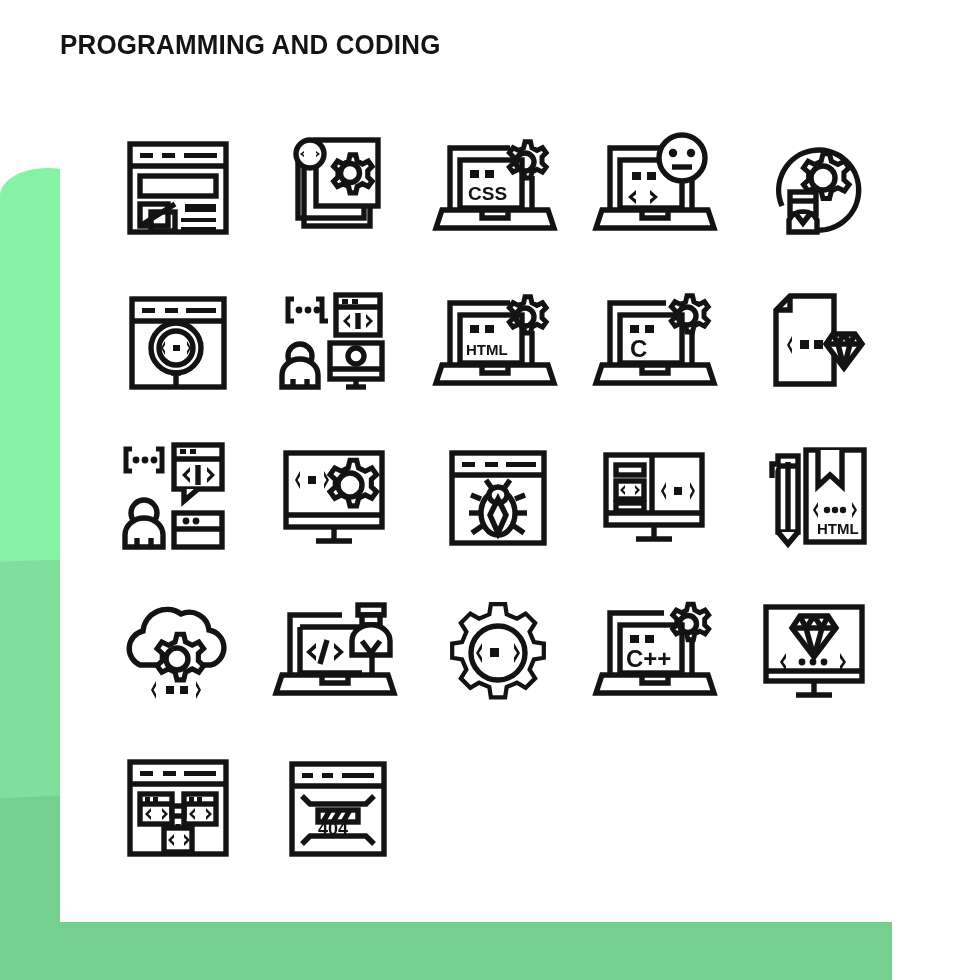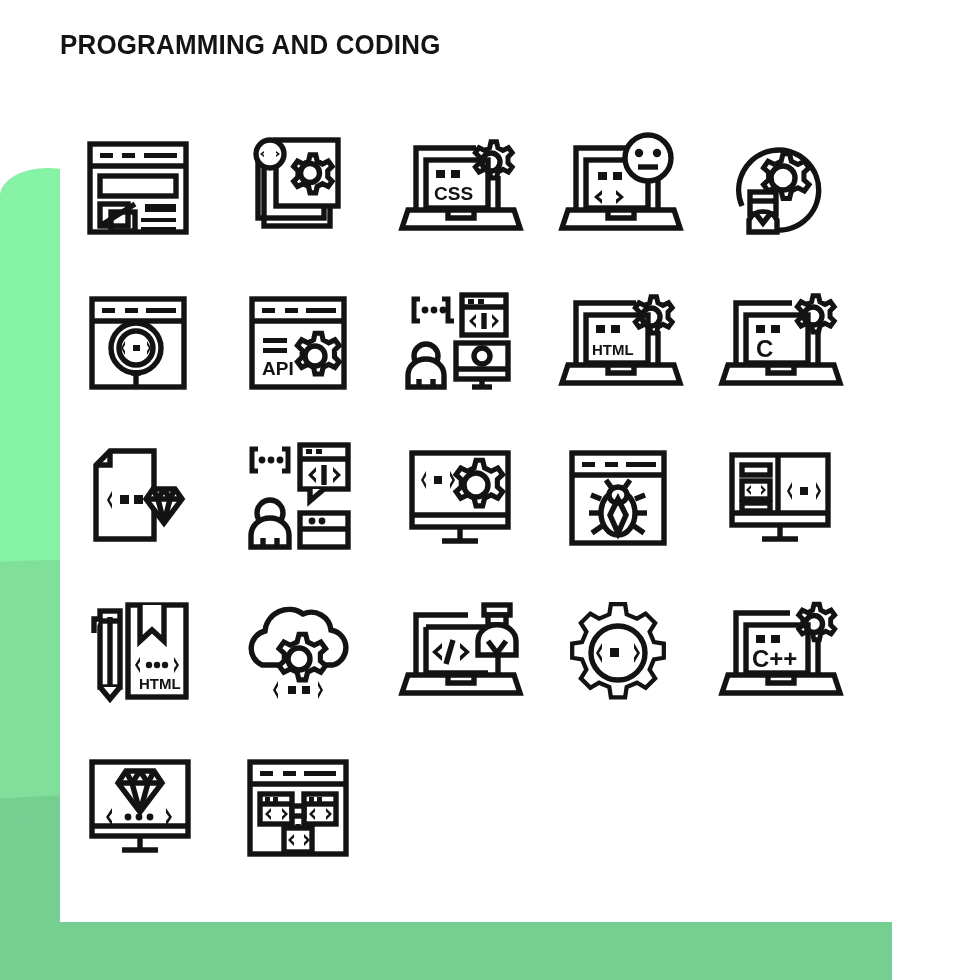--- a/index.html
+++ b/index.html
@@ -48,21 +48,21 @@
   .grid{
     position:absolute;left:18px;top:110px;
     width:800px;
     display:grid;
     grid-template-columns:repeat(5,160px);
     grid-template-rows:repeat(5,155px);
     column-gap:0px;row-gap:0px;
   }
   .cell{
     position:relative;
-    display:flex;align-items:center;justify-content:flex-start;
+    display:flex;align-items:center;justify-content:flex-end;
   }
   .cell svg{display:block;}
   .ico{stroke:#131313;stroke-width:5.4;fill:none;stroke-linejoin:miter;stroke-linecap:butt;}
   .ico .fill{fill:#131313;stroke:none;}
   .ico .thin{stroke-width:5.0;}
   .txt{fill:#131313;stroke:none;font-family:"Liberation Sans", sans-serif;font-weight:bold;}
 </style>
 </head>
 <body>
 
@@ -184,36 +184,20 @@
           <circle cx="58" cy="65" r="25" fill="#fff"></circle>
           <circle cx="58" cy="65" r="17"></circle>
           <path class="fill" d="M47 58 l-4 7 l4 7 v-4 l-2 -3 l2 -3z"></path>
           <path class="fill" d="M69 58 l4 7 l-4 7 v-4 l2 -3 l-2 -3z"></path>
           <rect class="fill" x="55" y="62" width="7" height="6"></rect>
           <line x1="58" y1="90" x2="58" y2="104"></line>
           <line x1="53" y1="90" x2="63" y2="90"></line>
         </svg>
       </div>
 
-      <div class="cell">
-        <svg width="120" height="120" viewBox="0 0 120 120" class="ico">
-          <rect x="14" y="16" width="92" height="88"></rect>
-          <line x1="14" y1="38" x2="106" y2="38"></line>
-          <rect class="fill" x="24" y="25" width="13" height="5"></rect>
-          <rect class="fill" x="47" y="25" width="13" height="5"></rect>
-          <rect class="fill" x="68" y="25" width="30" height="5"></rect>
-          <rect class="fill" x="25" y="55" width="24" height="5"></rect>
-          <rect class="fill" x="25" y="65" width="24" height="5"></rect>
-          <text class="txt" x="24" y="92" font-size="19">API</text>
-          <g transform="translate(74,72)">
-            <path d="M0,-24 L7,-24 L8.5,-17 L14.5,-13.8 L21,-17 L25.5,-11 L20.5,-6 L20.5,1 L25.5,6 L21,12 L14.5,8.8 L8.5,12 L7,19 L0,19 L-1.5,12 L-7.5,8.8 L-14,12 L-18.5,6 L-13.5,1 L-13.5,-6 L-18.5,-11 L-14,-17 L-7.5,-13.8 L-1.5,-17 Z" transform="translate(3,1) scale(0.95)"></path>
-            <circle cx="3" cy="1" r="10"></circle>
-          </g>
-        </svg>
-      </div>
 
       <div class="cell">
         <svg width="126" height="120" viewBox="0 0 126 120" class="ico">
           <path class="thin" d="M22 16 h-6 v22 h6"></path>
           <path class="thin" d="M50 16 h6 v22 h6" transform="translate(-6,0)"></path>
           <circle class="fill" cx="27" cy="27" r="3.4"></circle>
           <circle class="fill" cx="36" cy="27" r="3.4"></circle>
           <circle class="fill" cx="45" cy="27" r="3.4"></circle>
           <rect x="64" y="12" width="44" height="40"></rect>
           <line x1="64" y1="24" x2="108" y2="24"></line>
@@ -495,16 +479,32 @@
           <path class="fill" d="M77 60 l-6 6 l6 6 v-3.5 l-2.8 -2.5 l2.8 -2.5z"></path>
           <path class="fill" d="M88 60 l6 6 l-6 6 v-3.5 l2.8 -2.5 l-2.8 -2.5z"></path>
           <rect x="54" y="58" width="12" height="10" fill="#fff"></rect>
           <rect x="46" y="80" width="28" height="24"></rect>
           <path class="fill" d="M56 86 l-6 6 l6 6 v-3.5 l-2.8 -2.5 l2.8 -2.5z"></path>
           <path class="fill" d="M66 86 l6 6 l-6 6 v-3.5 l2.8 -2.5 l-2.8 -2.5z"></path>
           <line x1="60" y1="76" x2="60" y2="80"></line>
         </svg>
       </div>
 
+      <div class="cell">
+        <svg width="120" height="120" viewBox="0 0 120 120" class="ico">
+          <rect x="14" y="16" width="92" height="90"></rect>
+          <line x1="14" y1="38" x2="106" y2="38"></line>
+          <rect class="fill" x="24" y="25" width="11" height="5"></rect>
+          <rect class="fill" x="44" y="25" width="11" height="5"></rect>
+          <rect class="fill" x="64" y="25" width="32" height="5"></rect>
+          <polyline points="24,48 32,56 88,56 96,48"></polyline>
+          <polyline points="24,96 32,88 88,88 96,96"></polyline>
+          <rect x="40" y="62" width="40" height="12"></rect>
+          <line x1="45" y1="74" x2="52" y2="62"></line>
+          <line x1="55" y1="74" x2="62" y2="62"></line>
+          <line x1="65" y1="74" x2="72" y2="62"></line>
+          <text class="txt" x="40" y="87" font-size="18">404</text>
+        </svg>
+      </div>
 
     </div>
   </div>
 </div>
 
 </body></html>

